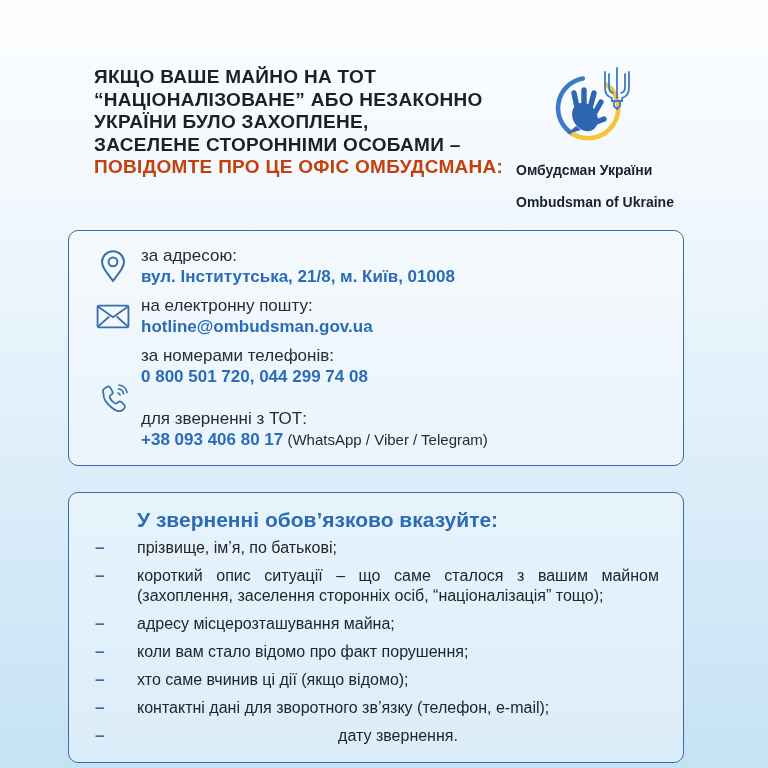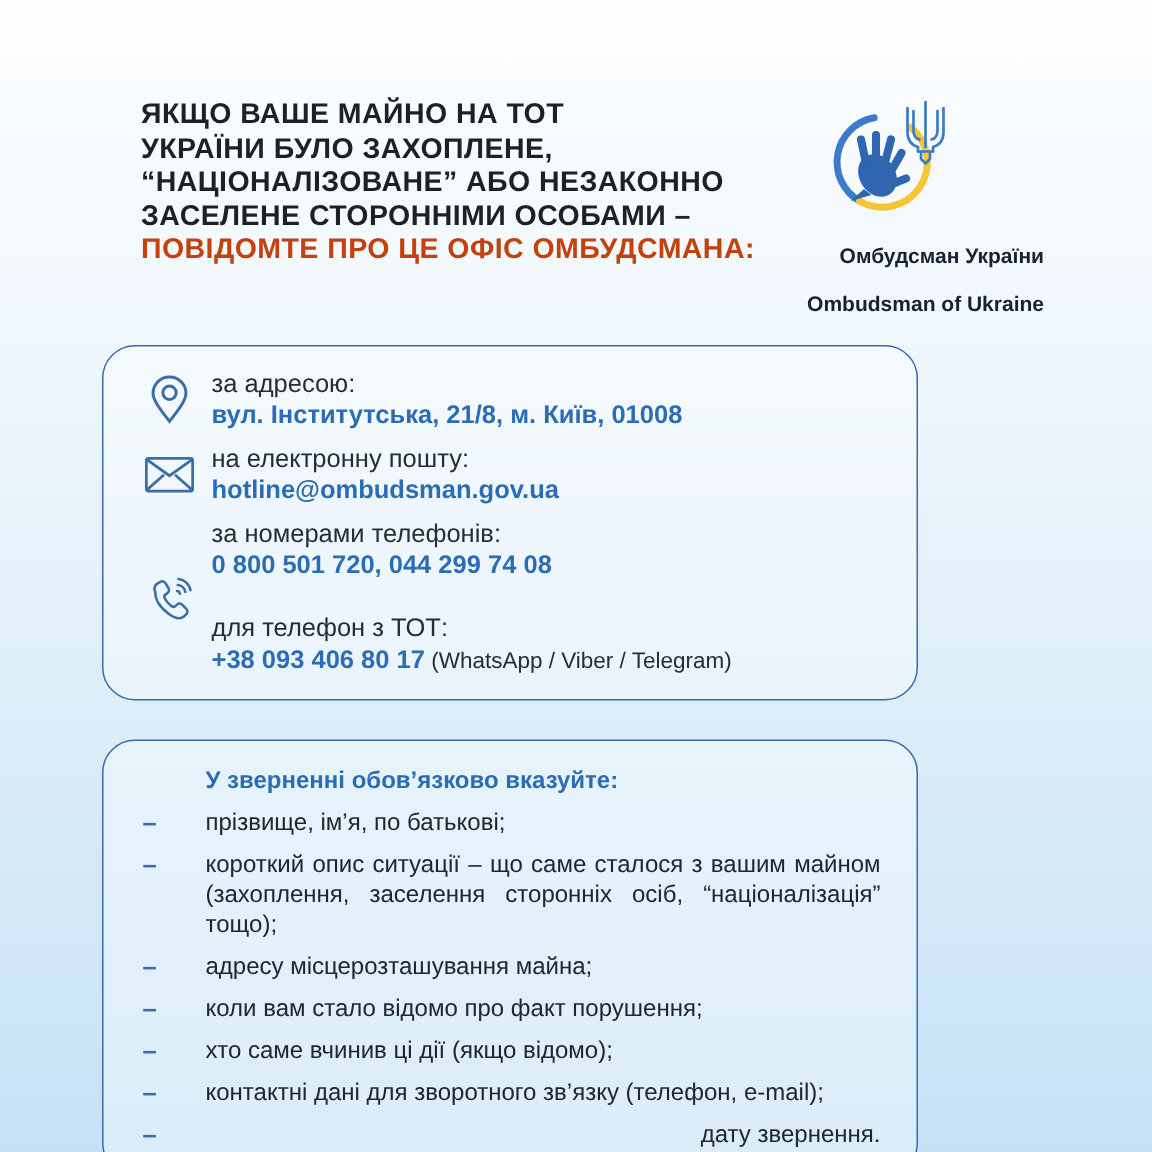--- a/index.html
+++ b/index.html
@@ -15,59 +15,59 @@
   
   .header { display: flex; justify-content: space-between; align-items: flex-start; }
   .heading {
     font-size: 19px; font-weight: bold; line-height: 22.5px;
     letter-spacing: 0.3px; color: #1C2127; max-width: 440px;
     padding-top: 6px;
     margin-left: 26px;
   }
   .heading .hl { color: #c2410c; }
 
-  .logo-block { width: 180px; text-align: right; margin-top: 0; }
+  .logo-block { width: 180px; text-align: left; margin-top: 0; }
   .logo-block svg { display: block; margin: 0 auto; }
   .logo-title { font-size: 14px; font-weight: bold; color: #18212E; line-height: 16px; margin-top: 6px; }
 
   
   .card {
-    width: 544px;
+    width: 616px;
     border: 1.5px solid #3A6BA6;
-    border-radius: 22px;
+    border-radius: 10px;
     background: rgba(255,255,255,0.38);
   }
   .card-contacts { margin-top: 20px; padding: 14px 22px 14px 16px; }
   .card-reqs { margin-top: 26px; padding: 16px 24px 16px 24px; }
 
   .c-row { display: grid; grid-template-columns: 56px 1fr; align-items: center; margin-bottom: 7px; }
   .c-row:last-child { margin-bottom: 0; }
   .c-icon { display: flex; justify-content: center; align-items: center; }
   .c-label { font-size: 17px; color: #262C33; line-height: 21px; }
   .c-value { font-size: 17px; font-weight: bold; color: #2B6CB6; line-height: 22px; }
   .c-suffix { font-size: 15px; font-weight: normal; color: #262C33; text-align: center; }
   .c-group { margin-bottom: 20px; }
   .c-group:last-child { margin-bottom: 0; }
 
-  .req-title { font-size: 16px; font-weight: bold; color: #2B6CB6; line-height: 21px; margin-left: 44px; margin-bottom: 4px; }
+  .req-title { font-size: 21px; font-weight: bold; color: #2B6CB6; line-height: 21px; margin-left: 44px; margin-bottom: 4px; }
   .req-item { display: grid; grid-template-columns: 44px 1fr; margin-top: 8px; }
   .req-bullet { color: #3A6EA8; font-weight: bold; font-size: 17px; line-height: 20px; padding-left: 2px; }
   .req-text { font-size: 16px; color: #20262E; line-height: 20px; text-align: justify; }
-  .req-text.last-left { text-align: right; }
+  .req-text.last-left { text-align: center; }
 </style>
 </head>
 <body>
 
 <div class="poster">
 
   <div class="header">
     <div class="heading">
       <div>ЯКЩО ВАШЕ МАЙНО НА ТОТ</div>
+      <div>“НАЦІОНАЛІЗОВАНЕ” АБО НЕЗАКОННО</div>
       <div>УКРАЇНИ БУЛО ЗАХОПЛЕНЕ,</div>
-      <div>“НАЦІОНАЛІЗОВАНЕ” АБО НЕЗАКОННО</div>
       <div>ЗАСЕЛЕНЕ СТОРОННІМИ ОСОБАМИ –</div>
       <div class="hl">ПОВІДОМТЕ ПРО ЦЕ ОФІС ОМБУДСМАНА:</div>
     </div>
 
     <div class="logo-block">
       <svg width="126" height="96" viewBox="0 0 126 96">
 
         <g fill="none" stroke-linecap="round">
           <path d="M 39.8 18.5 A 30 30 0 0 0 30 74" stroke="#3C7BC8" stroke-width="4.6"></path>
           <path d="M 30 74 A 30 30 0 0 0 64.3 25" stroke="#F5C437" stroke-width="4.6"></path>
@@ -138,21 +138,21 @@
           <path d="M 25.5 11 a 5.5 5.5 0 0 1 5 4.6"></path>
           <path d="M 25 15 a 2.2 2.2 0 0 1 2 1.8"></path>
         </svg>
       </div>
       <div>
         <div class="c-group">
           <div class="c-label">за номерами телефонів:</div>
           <div class="c-value">0 800 501 720, 044 299 74 08</div>
         </div>
         <div class="c-group">
-          <div class="c-label">для телефон з ТОТ:</div>
+          <div class="c-label">для зверненні з ТОТ:</div>
           <div class="c-value">
             <span>+38 093 406 80 17</span><span class="c-suffix"> (WhatsApp / Viber / Telegram)</span>
           </div>
         </div>
       </div>
     </div>
 
   </div>
 
   <div class="card card-reqs">

